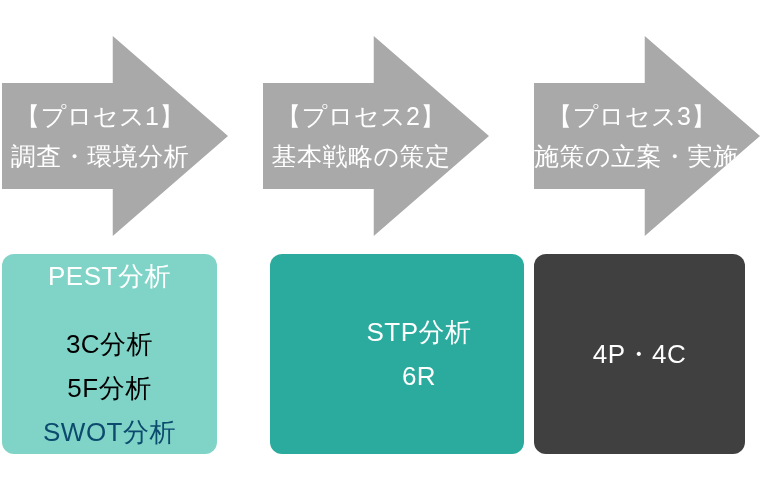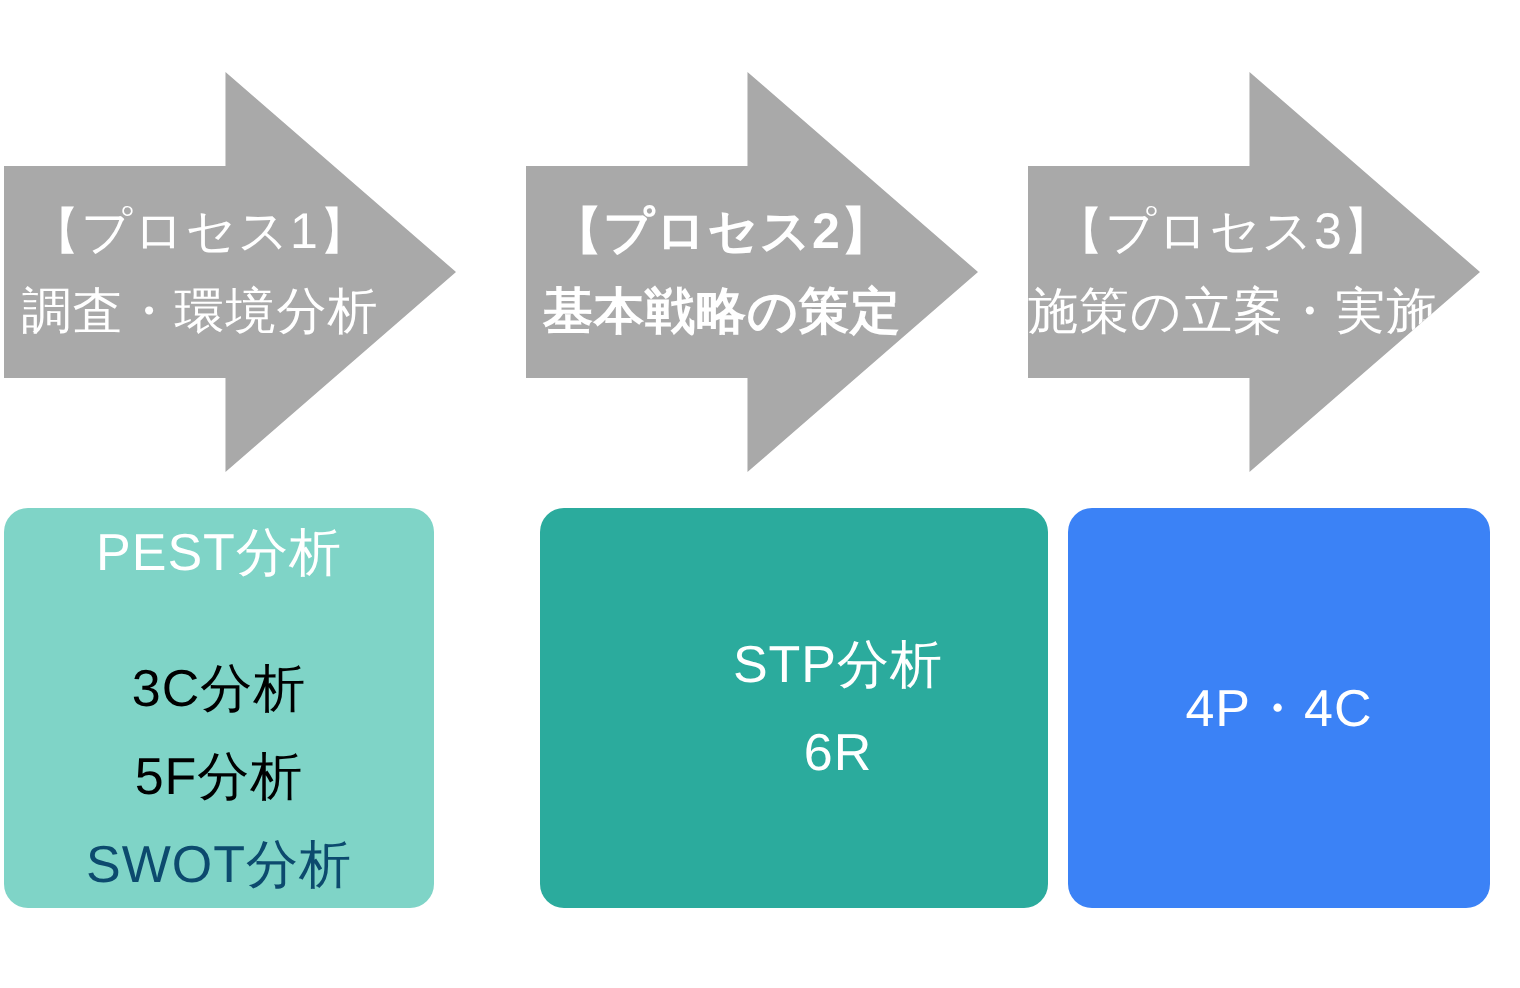--- a/index.html
+++ b/index.html
@@ -45,22 +45,22 @@
     font-size: 26px;
   }
   .box .line {
     line-height: 44px;
     white-space: nowrap;
     letter-spacing: 0.5px;
   }
 
   
   .col0-arrow { left: 2px; }
-  .col1-arrow { left: 263px; font-weight: bold; }
-  .col2-arrow { left: 514px; }
+  .col1-arrow { left: 263px; }
+  .col2-arrow { left: 534px; }
 
   .col0-box { left: 2px;   width: 215px; }
   .col1-box { left: 270px; width: 210px; }
   .col2-box { left: 534px; width: 211px; }
 </style>
 </head>
 <body>
 
 <div class="canvas">
 
@@ -90,17 +90,17 @@
     <div class="line" style="color: #000000; margin-top: 24px;">3C分析</div>
     <div class="line" style="color: #000000;">5F分析</div>
     <div class="line" style="color: #0c4a6e;">SWOT分析</div>
   </div>
 
   <div class="box col1-box" style="background-color: rgb(43, 171, 157); padding-left: 44px;">
     <div class="line" style="color: rgb(255, 255, 255);">STP分析</div>
     <div class="line" style="color: rgb(255, 255, 255);">6R</div>
   </div>
 
-  <div class="box col2-box" style="background-color: #3b82f6;">
+  <div class="box col2-box" style="background-color: #404040;">
     <div class="line" style="color: rgb(255, 255, 255);">4P・4C</div>
   </div>
 
 </div>
 
 </body></html>

